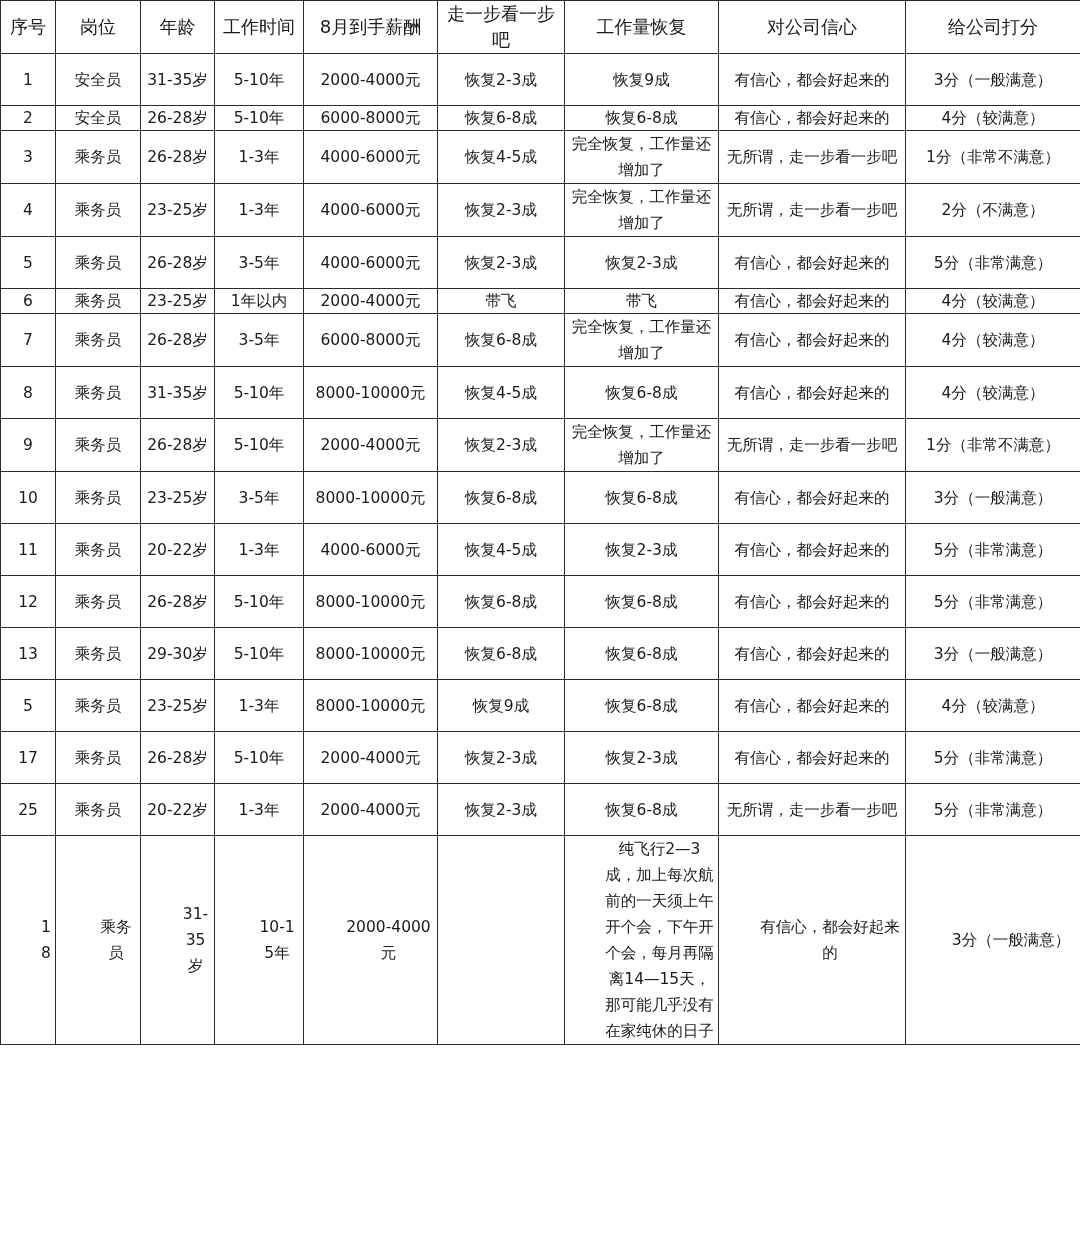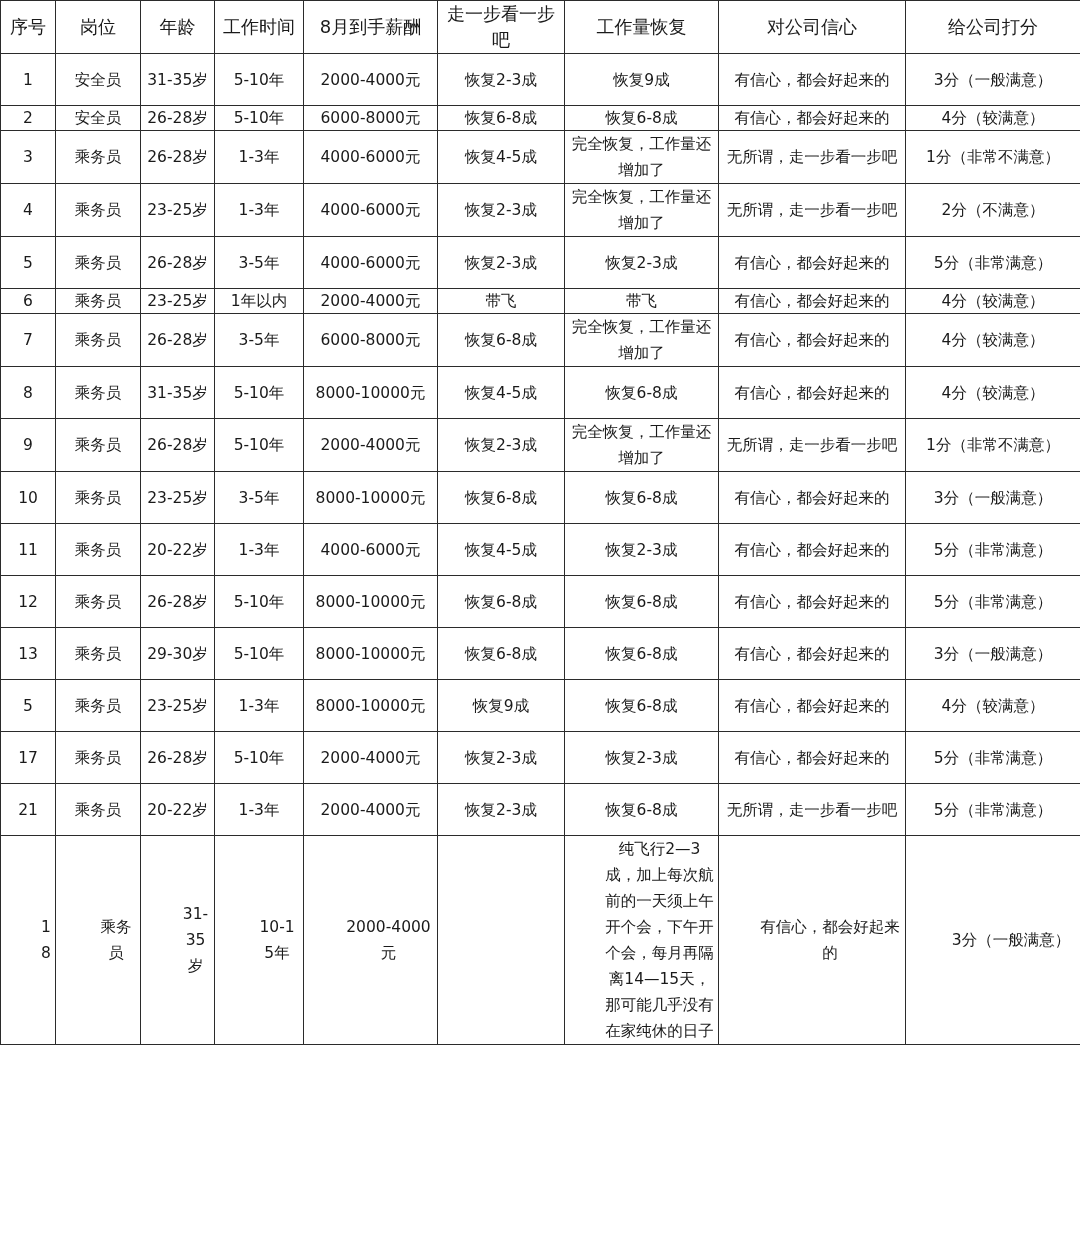--- a/index.html
+++ b/index.html
@@ -218,21 +218,21 @@
         <td>乘务员</td>
         <td>26-28岁</td>
         <td>5-10年</td>
         <td>2000-4000元</td>
         <td>恢复2-3成</td>
         <td>恢复2-3成</td>
         <td>有信心，都会好起来的</td>
         <td>5分（非常满意）</td>
       </tr>
       <tr class="h53">
-        <td>21</td>
+        <td>25</td>
         <td>乘务员</td>
         <td>20-22岁</td>
         <td>1-3年</td>
         <td>2000-4000元</td>
         <td>恢复2-3成</td>
         <td>恢复6-8成</td>
         <td>无所谓，走一步看一步吧</td>
         <td>5分（非常满意）</td>
       </tr>
       <tr class="hbig">

